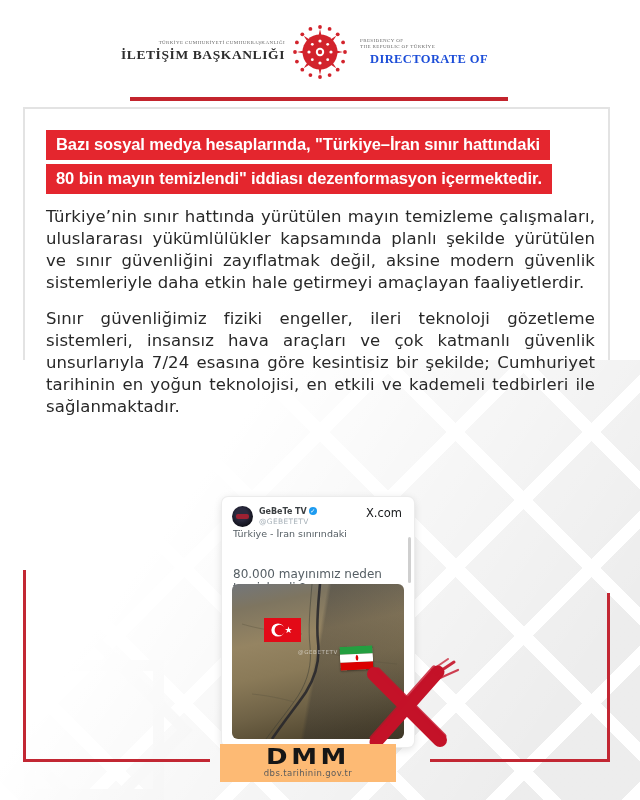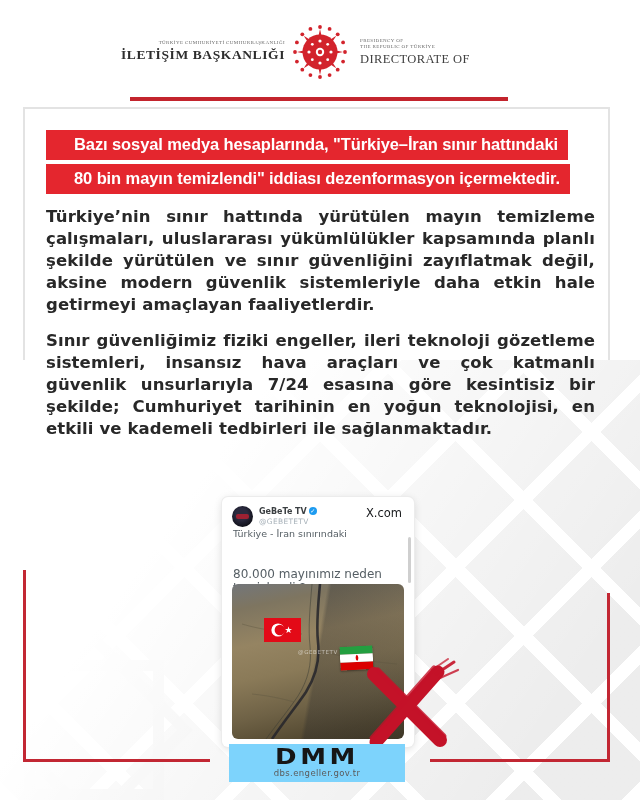--- a/index.html
+++ b/index.html
@@ -22,36 +22,36 @@
   .corner-star{position:absolute; left:24px; top:300px; width:140px; height:140px; z-index:1;}
   .corner-star .sq{position:absolute; inset:0; border:11px solid #e7e7e7; }
   .corner-star .sq.r45{transform:rotate(45deg);}
   
   .hdr-left{position:absolute; left:55px; top:40px; width:230px; text-align:right; z-index:3;}
   .hdr-left .tiny{font-family:"Liberation Serif",serif; font-size:5px; letter-spacing:.4px; color:#6a6a6a;}
   .hdr-left .title{font-family:"Liberation Serif",serif; font-size:13.5px; font-weight:700; letter-spacing:.6px; color:#2d2d2d; margin-top:2px;}
   .hdr-logo{position:absolute; left:291px; top:21px; width:58px; height:62px; z-index:3;}
   .hdr-right{position:absolute; left:360px; top:38px; width:230px; text-align:left; z-index:3;}
   .hdr-right .tiny{font-family:"Liberation Serif",serif; font-size:5px; letter-spacing:.4px; color:#6a6a6a; line-height:6px;}
-  .hdr-right .title{font-family:"Liberation Serif",serif; font-size:12.5px; font-weight:400; letter-spacing:.4px; color:#404040; line-height:14px; margin-top:2px;}
+  .hdr-right .title{font-family:"Liberation Serif",serif; font-size:12.5px; font-weight:700; letter-spacing:.4px; color:#1d4ed8; line-height:14px; margin-top:2px;margin-left:10px;}
   .top-red-line{position:absolute; left:130px; top:97px; width:378px; height:4px; background:#c3242d; z-index:3;}
   
   .card{position:absolute; left:23px; top:107px; width:587px; height:655px; background:#ffffff; border:2px solid #e3e3e3; box-sizing:border-box; z-index:1;}
   .red-b-left {position:absolute; left:23px;  top:570px; width:3px;  height:192px; background:#c22733; z-index:4;}
   .red-b-right{position:absolute; left:607px; top:593px; width:3px;  height:169px; background:#c22733; z-index:4;}
   .red-b-bot-l{position:absolute; left:23px;  top:759px; width:187px; height:3px;  background:#c22733; z-index:4;}
   .red-b-bot-r{position:absolute; left:430px; top:759px; width:180px; height:3px;  background:#c22733; z-index:4;}
   
   .banner{position:absolute; left:46px; top:130px; z-index:3;}
   .banner .bar{display:table; background:#e4262e; color:#ffffff; font-family:"Liberation Sans",sans-serif;
-    font-size:16.5px; font-weight:700; letter-spacing:-0.1px; padding:5px 10px 6px 28px; margin-bottom:4px; white-space:nowrap;}
+    font-size:16.5px; font-weight:700; letter-spacing:-0.1px; padding:5px 10px 6px 10px; margin-bottom:4px; white-space:nowrap;}
   
   .bodytext{position:absolute; left:46px; top:206px; width:549px; z-index:3;
     font-size:16.5px; line-height:22px; color:#282828; text-align:justify; letter-spacing:.1px;}
-  .bodytext p{margin:0 0 14px 0;font-weight:bold;}
+  .bodytext p{margin:0 0 14px 0;}
   
   .tweet{position:absolute; left:222px; top:497px; width:192px; height:250px; background:#ffffff;
     border-radius:6px; box-shadow:0 0 0 1px #ececec, 0 2px 8px rgba(0,0,0,.14); z-index:3;}
   .tweet .avatar{position:absolute; left:10px; top:9px; width:21px; height:21px; border-radius:50%;
     background:radial-gradient(circle at 45% 40%, #2a2a3e 0 35%, #101018 75%); overflow:hidden;}
   .tweet .avatar i{position:absolute; left:4px; top:8px; width:13px; height:5px; background:#b22030; border-radius:2px; opacity:.85;}
   .tweet .nm{position:absolute; left:37px; top:10px; font-size:8px; font-weight:700; color:#3c4043; white-space:nowrap;}
   .tweet .chk{display:inline-block; width:8px; height:8px; border-radius:50%; background:#1d9bf0; color:#fff;
     font-size:6px; line-height:8px; text-align:center; vertical-align:1px; margin-left:2px;}
   .tweet .hd{position:absolute; left:37px; top:20px; font-size:7.5px; color:#a6b0b8; letter-spacing:.3px;}
@@ -69,21 +69,21 @@
   .flag-tr{position:absolute; left:32px; top:34px; width:37px; height:24px;}
   .flag-ir{position:absolute; left:108px; top:62px; width:33px; height:24px; transform:rotate(-3deg);
     box-shadow:0 1px 2px rgba(0,0,0,.35); overflow:hidden;}
   .flag-ir .g{height:8px; background:#239f40;}
   .flag-ir .w{height:8px; background:#ffffff; position:relative;}
   .flag-ir .r{height:8px; background:#da0000;}
   .flag-ir .emb{position:absolute; left:50%; top:50%; transform:translate(-50%,-50%); width:6px; height:7px;}
   
   .redx{position:absolute; left:358px; top:658px; width:102px; height:96px; z-index:6;}
   
-  .dmm{position:absolute; left:229px; top:744px; width:176px; text-align:center; background:#7dd3fc; z-index:7; padding:3px 0 4px 0;}
+  .dmm{position:absolute; left:220px; top:744px; width:176px; text-align:center; background:#fdba74; z-index:7; padding:3px 0 4px 0;}
   .dmm .logo{font-family:"DejaVu Sans",sans-serif; font-size:22px; font-weight:800; letter-spacing:3px;
     color:#161616; transform:scaleX(1.18); transform-origin:center; line-height:20px;}
   .dmm .url{font-size:8.5px; color:#5b5b5b; letter-spacing:.4px; margin-top:1px;}
 </style>
 </head>
 <body>
 
 <div class="page">
 
   <div class="bg-pattern">
@@ -220,16 +220,16 @@
         <path d="M76 10 L14 80" stroke-width="5" opacity=".8"></path>
         <path d="M78 16 L96 4" stroke-width="3" opacity=".9"></path>
         <path d="M82 20 L100 12" stroke-width="2.2" opacity=".8"></path>
         <path d="M74 12 L90 1" stroke-width="2" opacity=".7"></path>
       </g>
     </svg>
   </div>
 
   <div class="dmm">
     <div class="logo">DMM</div>
-    <div class="url">dbs.engeller.gov.tr</div>
+    <div class="url">dbs.tarihinin.gov.tr</div>
   </div>
 
 </div>
 
 </body></html>

